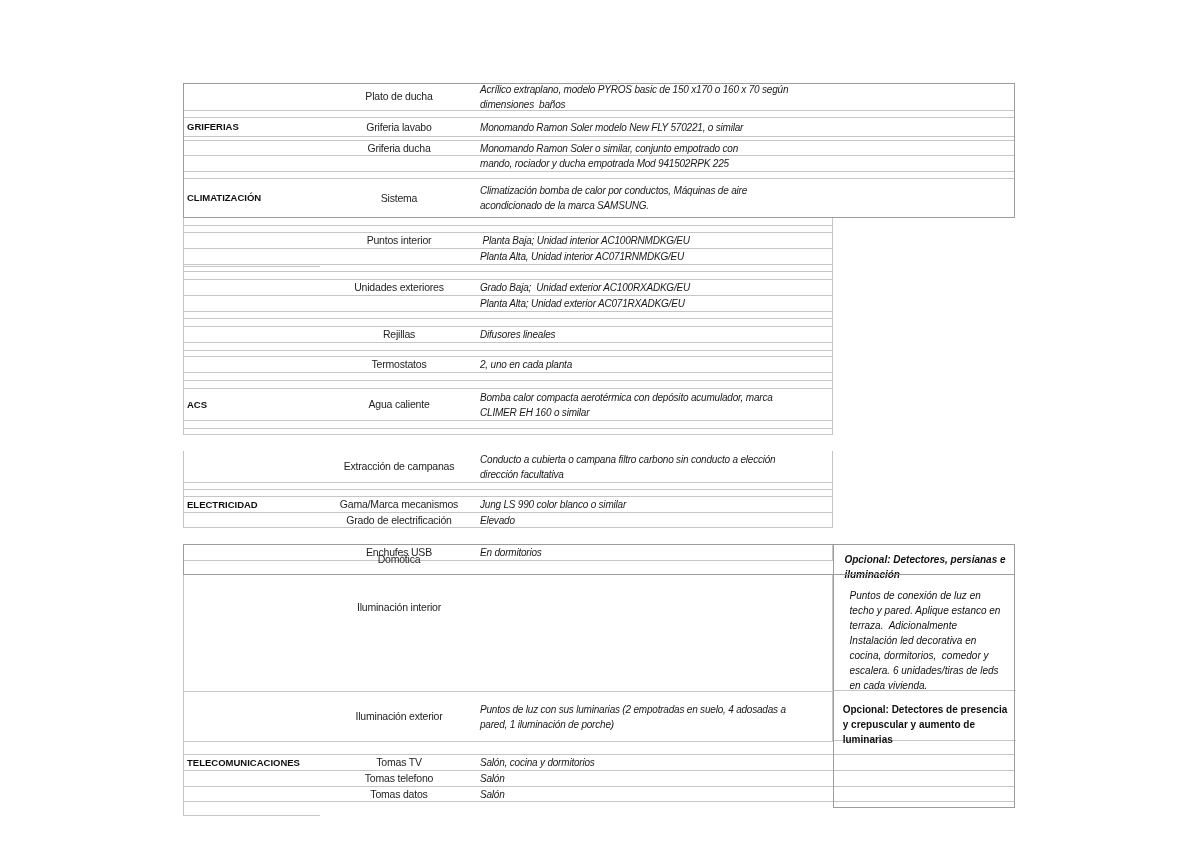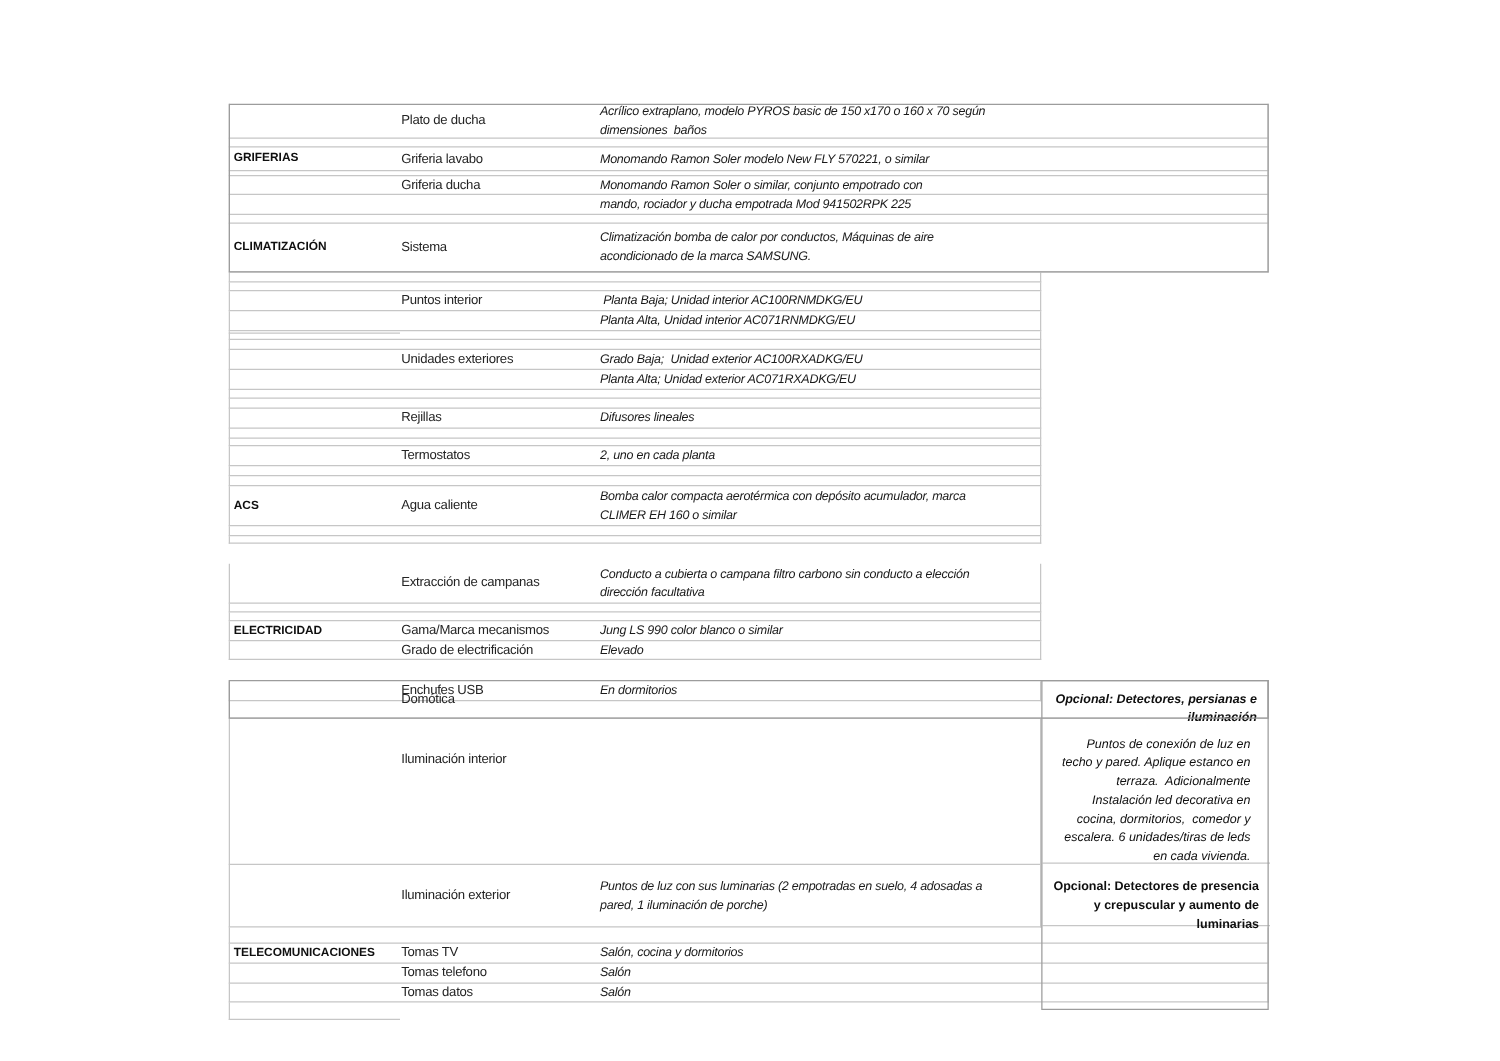--- a/index.html
+++ b/index.html
@@ -9,25 +9,25 @@
   }
   #spec-table{position:absolute;left:0;top:0;width:1200px;height:849px;}
   .row{
     position:absolute;left:183px;box-sizing:border-box;
     border-left:1px solid #c6c6c6;border-right:1px solid #c6c6c6;border-bottom:1px solid #c6c6c6;
   }
   .cell{position:absolute;top:0;bottom:0;display:flex;align-items:center;overflow:visible;}
   .cell span{white-space:pre-wrap;display:block;}
   .cat{left:3px;width:132px;font-weight:bold;font-size:9.5px;color:#0f0f0f;}
   .cat span{line-height:12px;}
-  .label{left:137px;width:156px;text-align:center;font-size:10.5px;color:#242424;letter-spacing:-0.2px;}
+  .label{left:137px;width:156px;justify-content:center;text-align:center;font-size:10.5px;color:#242424;letter-spacing:-0.2px;}
   .label span{line-height:13px;}
   .desc{left:296px;width:350px;font-style:italic;font-size:10px;color:#1a1a1a;letter-spacing:-0.2px;}
   .desc span{line-height:15px;}
-  .right{left:650px;width:182px;justify-content:center;text-align:right;font-size:10px;color:#0f0f0f;box-sizing:border-box;padding:0 3px;margin-top:16px;}
+  .right{left:650px;width:182px;justify-content:center;text-align:left;font-size:10px;color:#0f0f0f;box-sizing:border-box;padding:0 3px;margin-top:16px;}
   .right span{line-height:15px;}
   .right.rb{border-bottom:1px solid #c6c6c6;}
   .right.bold-italic{font-weight:bold;font-style:italic;}
   .right.italic{font-style:italic;}
   .right.bold{font-weight:bold;}
   .ltop{align-items:flex-start;}
   .ov{position:absolute;box-sizing:border-box;pointer-events:none;}
   #ov-topbox{left:183px;top:83px;width:832px;height:135px;border:1px solid #9c9c9c;}
   #ov-dombox{left:183px;top:544px;width:832px;height:31px;border:1px solid #9c9c9c;}
   #ov-rightcol{left:833px;top:544px;width:182px;height:264px;border:1px solid #9c9c9c;}

